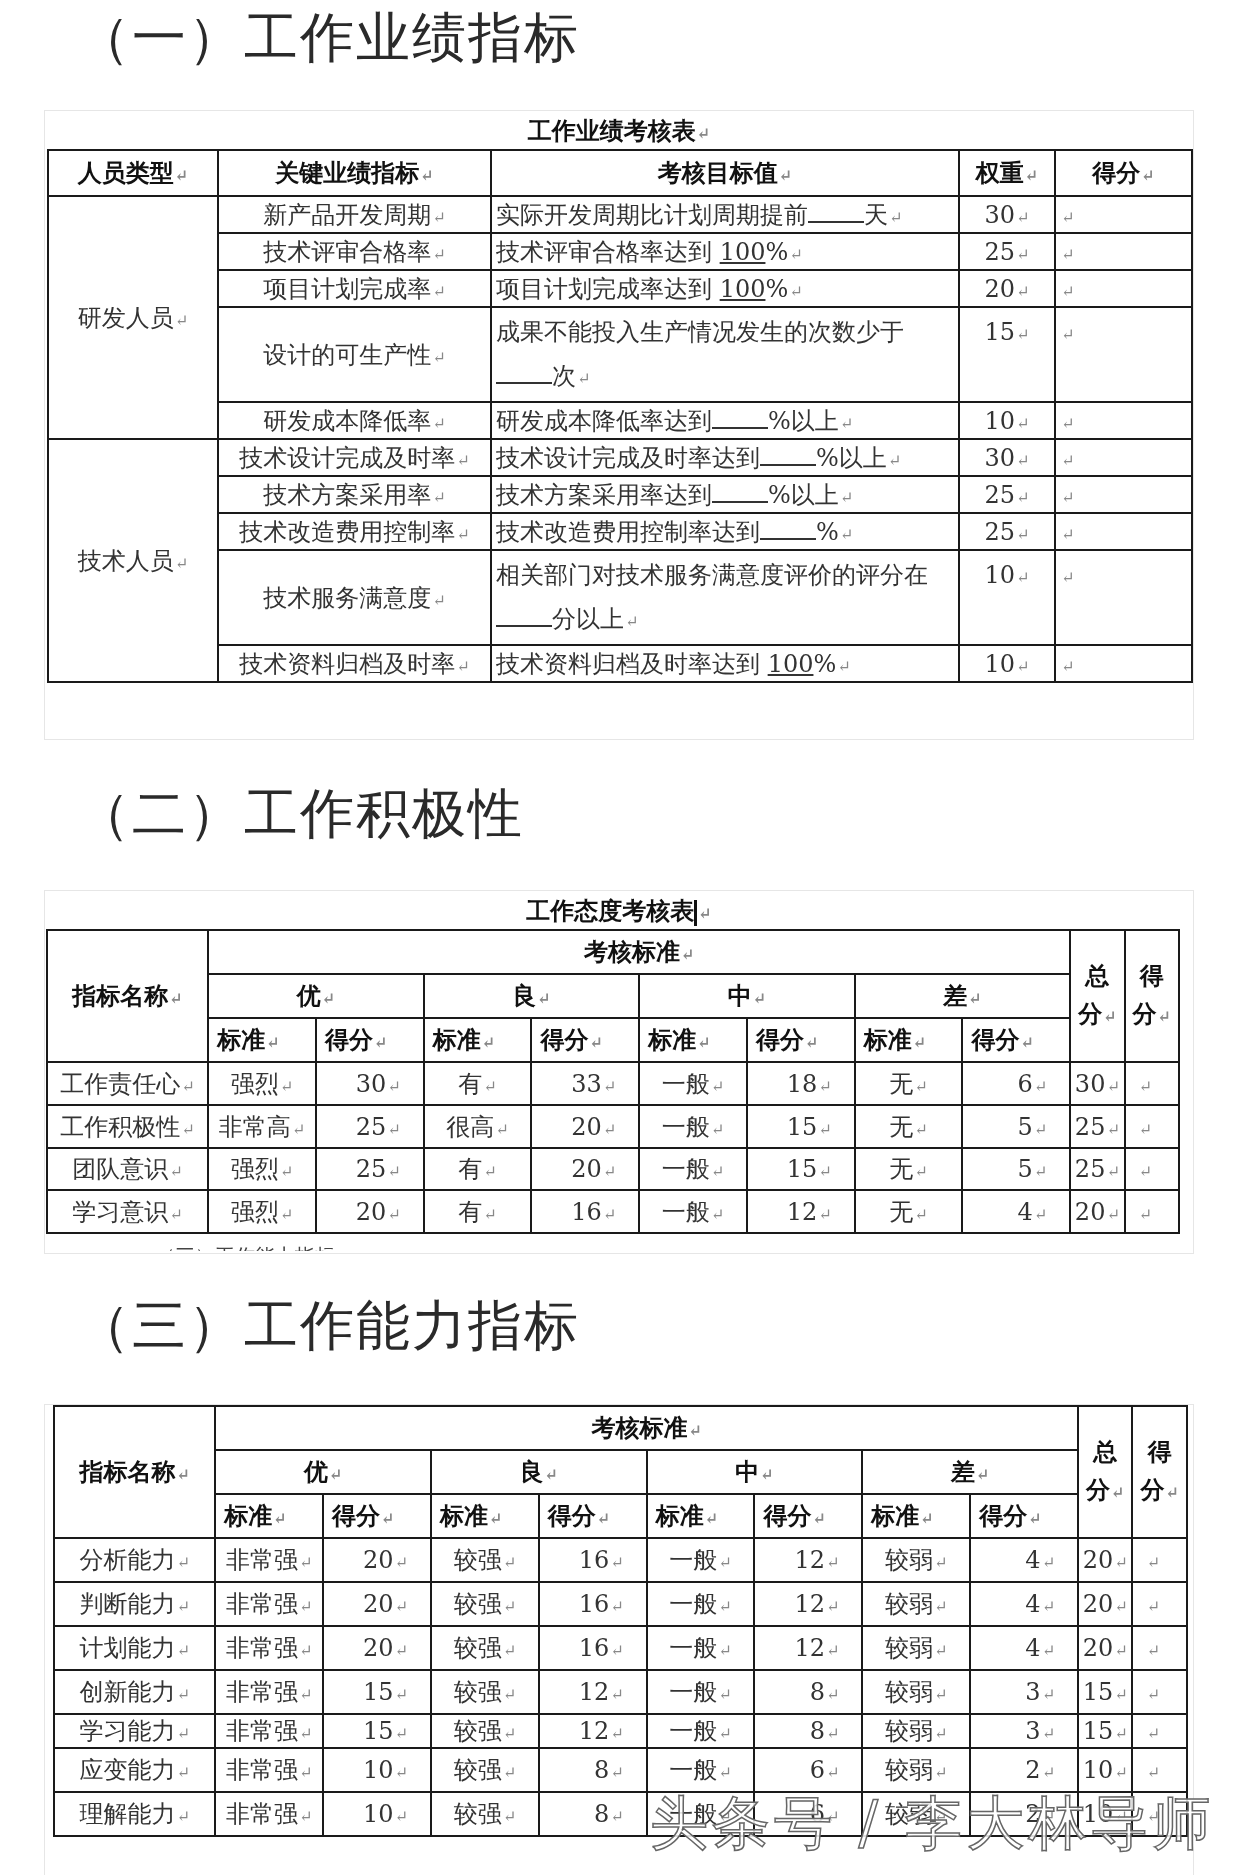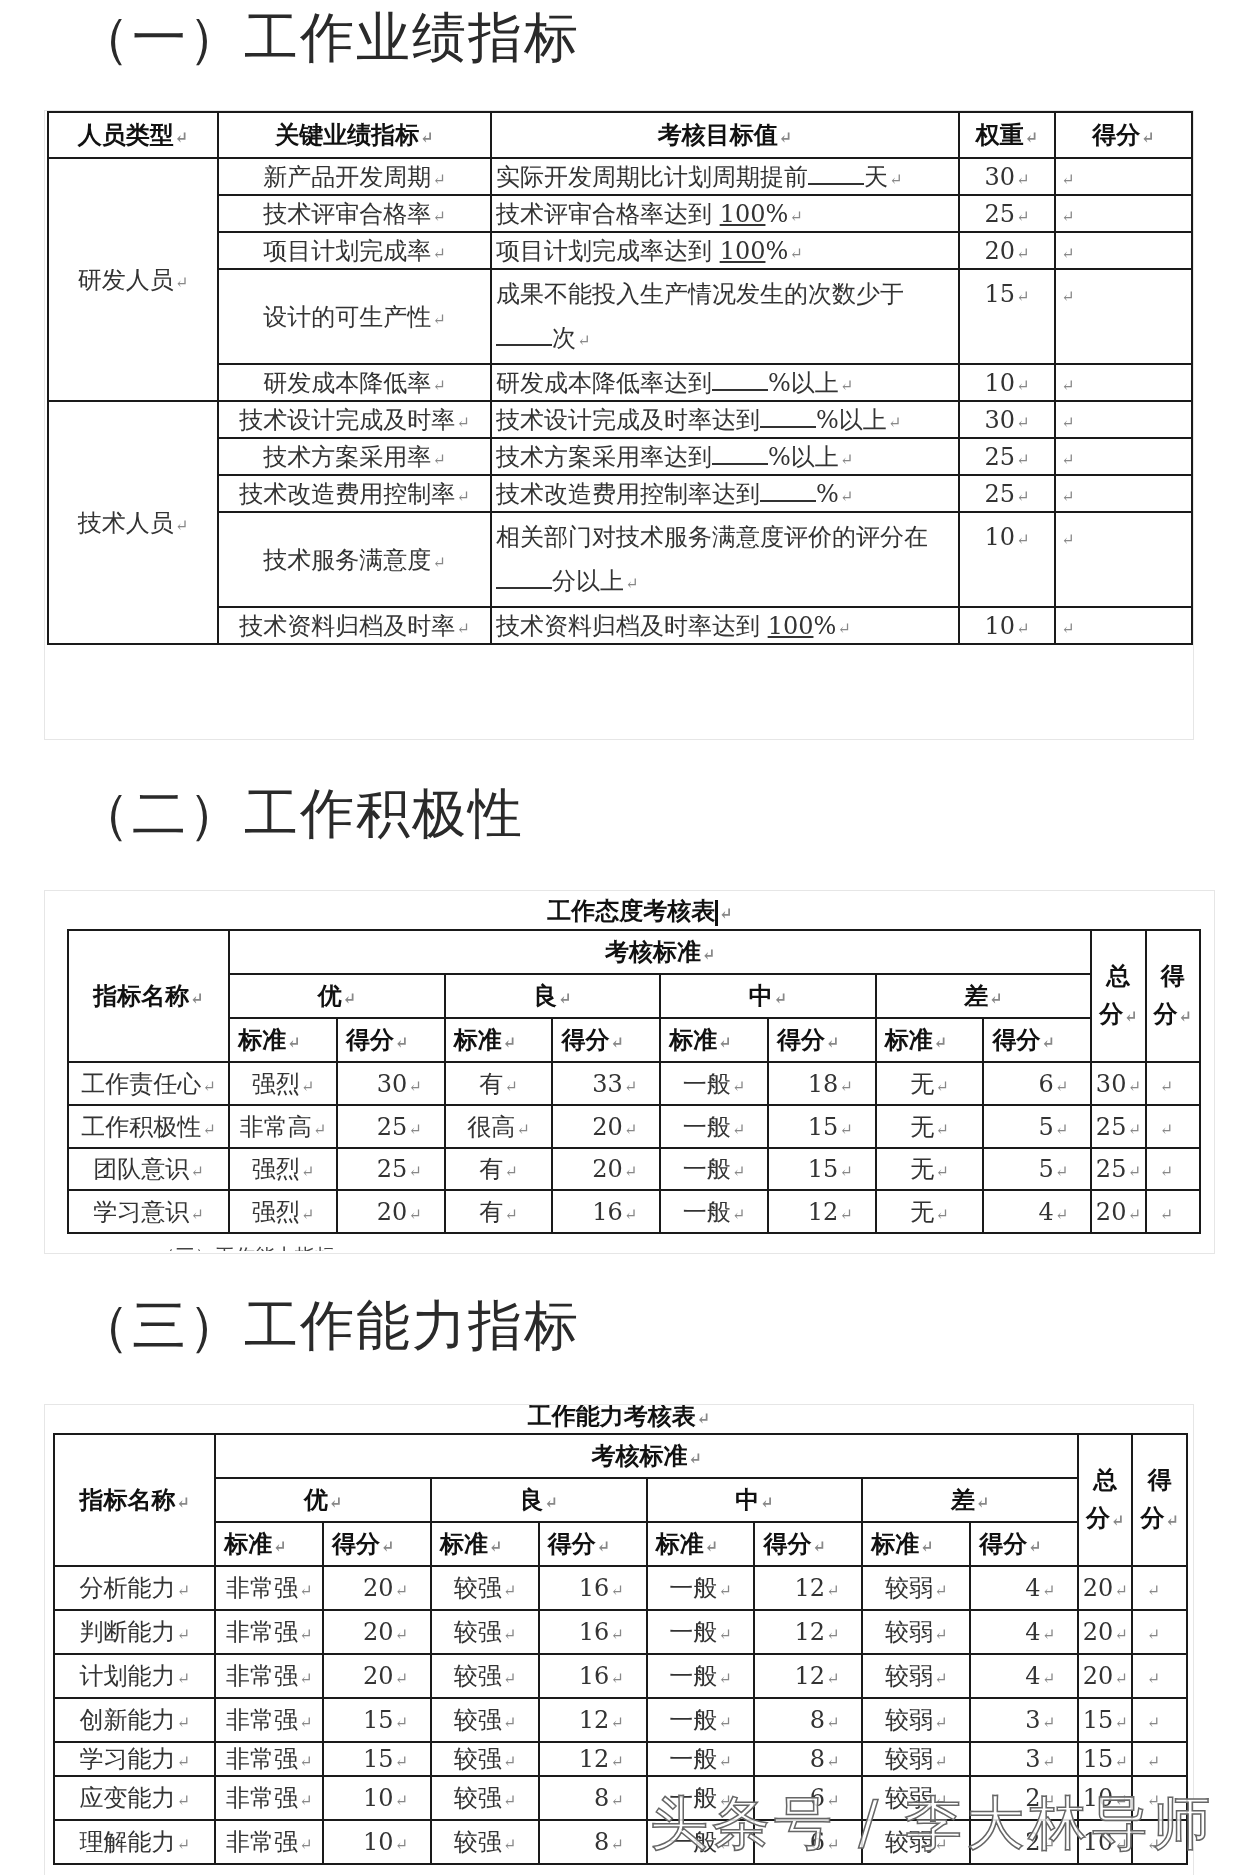--- a/index.html
+++ b/index.html
@@ -25,20 +25,21 @@
                -webkit-text-stroke:1.5px #666; letter-spacing:4px; white-space:nowrap; font-family:"DejaVu Sans", sans-serif; }
   .cursor { display:inline-block; width:3px; height:26px; background:#111; vertical-align:middle; }
   .truncated { position:absolute; left:110px; font-size:20px; color:#444; height:8px; overflow:hidden; }
 </style>
 </head>
 <body>
 
 <div class="heading" style="top:2px;">（一）工作业绩指标</div>
 
 <div class="doc" style="top:110px; height:628px;">
+  <div class="doc-title"><span>工作业绩考核表</span><span class="pm">↵</span></div>
   <table id="perf" style="width:1146px; margin-left:2px;">
     <colgroup>
         <col style="width:170px">
         <col style="width:273px">
         <col style="width:468px">
         <col style="width:96px">
         <col style="width:137px">
       </colgroup>
     <thead>
       <tr style="height:46px;">
@@ -111,21 +112,21 @@
           <td class="l"><span>技术资料归档及时率达到 </span><span class="u">100</span><span>%</span><span class="pm">↵</span></td>
           <td class="c"><span>10</span><span class="pm">↵</span></td>
           <td class="l"><span></span><span class="pm">↵</span></td>
         </tr>
       </tbody>
   </table>
 </div>
 
 <div class="heading" style="top:778px;">（二）工作积极性</div>
 
-<div class="doc" style="top:890px; height:362px;padding-left:21px;">
+<div class="doc" style="top:890px; height:362px;">
   <div class="doc-title"><span>工作态度考核表</span><span class="cursor"></span><span class="pm">↵</span></div>
   <table id="att" style="width:1134px; margin-left:1px;">
       <colgroup>
         <col style="width:160px">
         <col style="width:107px">
         <col style="width:107px">
         <col style="width:107px">
         <col style="width:107px">
         <col style="width:107px">
         <col style="width:107px">
@@ -212,21 +213,20 @@
           <td class="l" style="padding-left:12px;"><span></span><span class="pm">↵</span></td>
         </tr>
       </tbody>
     </table>
   <div class="truncated" style="top:352px;">（三）工作能力指标</div>
 </div>
 
 <div class="heading" style="top:1290px;">（三）工作能力指标</div>
 
 <div class="doc" style="top:1404px; height:480px; overflow:hidden;">
-  <div class="doc-title" style="height:28px; line-height:22px; overflow:hidden;"><span>工作能力考核表</span><span class="pm">↵</span></div>
   <table id="abl" style="width:1135px; margin-left:8px;">
       <colgroup>
         <col style="width:160px">
         <col style="width:107px">
         <col style="width:107px">
         <col style="width:107px">
         <col style="width:107px">
         <col style="width:107px">
         <col style="width:107px">
         <col style="width:107px">

